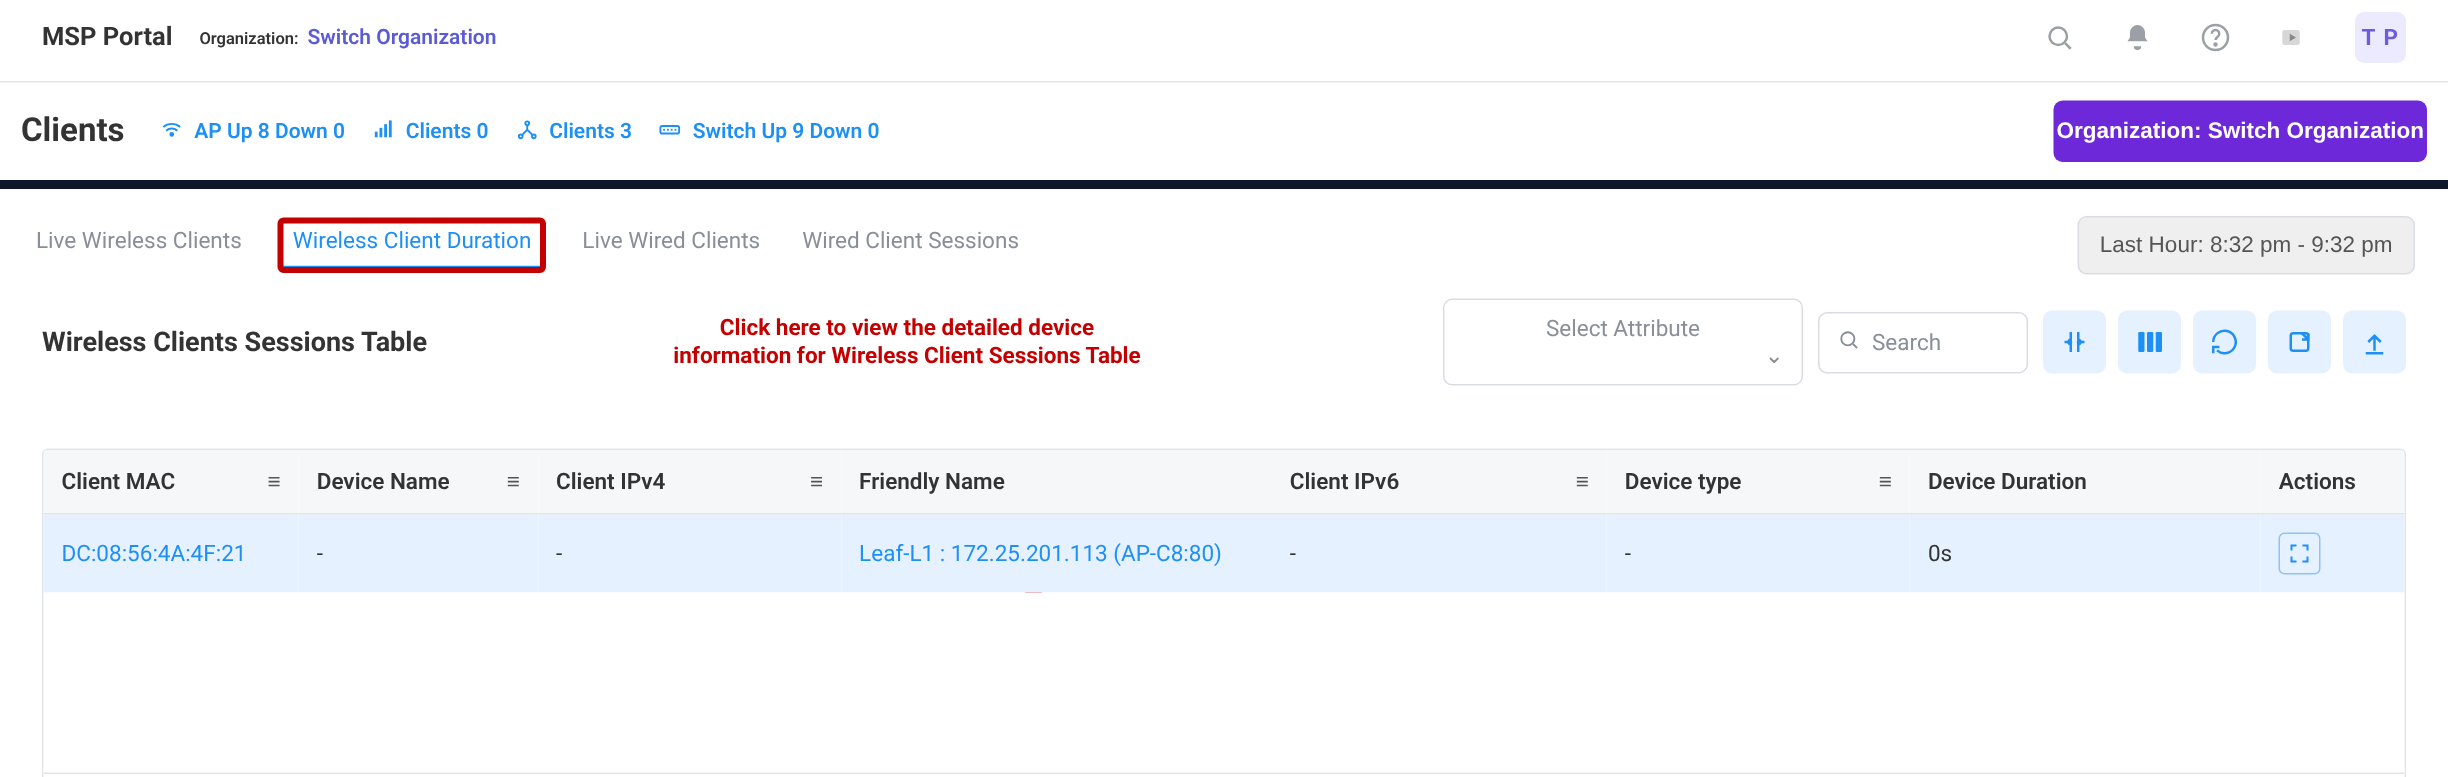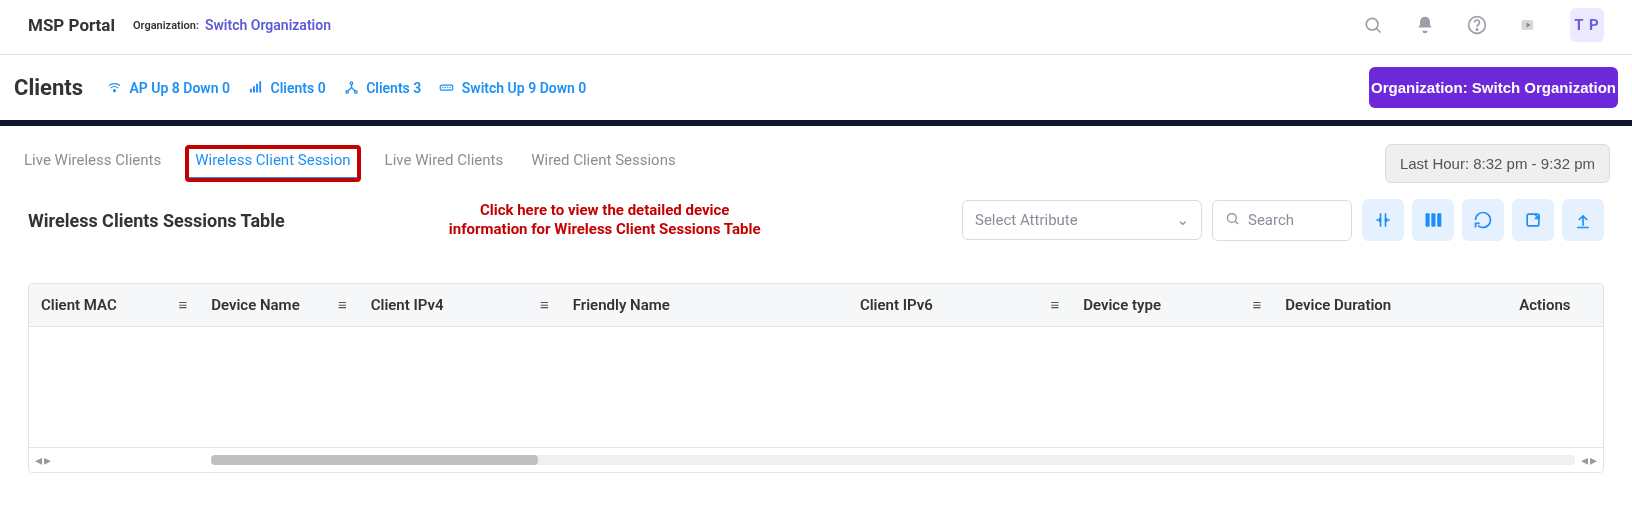--- a/index.html
+++ b/index.html
@@ -48,21 +48,21 @@
     }
     .subrow2 { display: flex; align-items: center; padding: 10px 28px 6px; gap: 10px; }
     .table-title { font-size: 18px; font-weight: 700; }
     .annotation {
       color: #c40000; font-weight: 700; font-size: 15px; text-align: center;
       line-height: 1.3; margin-left: 120px; width: 380px;
     }
     .sel-attr {
       margin-left: auto; border: 1px solid #d9dde3; border-radius: 6px;
       padding: 10px 12px; display: flex; align-items: center; width: 240px;
-      color: #888f99; font-size: 15px;
+      color: #888f99; font-size: 15px; flex-direction: column;
     }
     .sel-attr .chev { margin-left: auto; }
     .search-box {
       border: 1px solid #d9dde3; border-radius: 6px; padding: 10px 12px;
       display: flex; align-items: center; gap: 8px; width: 140px;
       color: #888f99; font-size: 15px;
     }
     .tool-btns { display: flex; gap: 8px; }
     .tb {
       background: #e6f1ff; border: none; width: 42px; height: 42px;
@@ -181,21 +181,21 @@
       <span>Switch Up 9  Down 0</span>
     </span>
   </div>
   <button class="org-btn">Organization: Switch Organization</button>
 </div>
 
 <div class="content-area">
   <div class="subrow1">
     <div class="tabs">
       <div class="tab">Live Wireless Clients</div>
-      <div class="tab active">Wireless Client Session</div>
+      <div class="tab active">Wireless Client Duration</div>
       <div class="tab">Live Wired Clients</div>
       <div class="tab">Wired Client Sessions</div>
     </div>
     <button class="time-btn">Last Hour: 8:32 pm - 9:32 pm</button>
   </div>
 
   <div class="subrow2">
     <span class="table-title">Wireless Clients Sessions Table</span>
     <div class="annotation">
       <span>Click here to view the detailed device</span><br>
@@ -262,20 +262,36 @@
           <th style="width:190px"><span>Client IPv4</span><span class="hmenu">≡</span></th>
           <th style="width:270px"><span>Friendly Name</span></th>
           <th style="width:210px"><span>Client IPv6</span><span class="hmenu">≡</span></th>
           <th style="width:190px"><span>Device type</span><span class="hmenu">≡</span></th>
           <th style="width:220px"><span>Device Duration</span></th>
           <th style="width:90px"><span>Actions</span></th>
         </tr>
       </thead>
       <tbody>
         <tr>
+          <td class="lk">DC:08:56:4A:4F:21</td>
+          <td>-</td>
+          <td>-</td>
+          <td class="lk">Leaf-L1 : 172.25.201.113 (AP-C8:80)</td>
+          <td>-</td>
+          <td>-</td>
+          <td>0s</td>
+          <td>
+            <span class="act-ic">
+                <svg width="16" height="16" viewBox="0 0 24 24" fill="none" stroke="currentColor" stroke-width="2">
+                  <path d="M4 9V4h5M20 9V4h-5M4 15v5h5M20 15v5h-5"></path>
+                </svg>
+              </span>
+          </td>
+        </tr>
+        <tr>
             <td colspan="8" class="table-empty"></td>
           </tr>
       </tbody>
     </table>
     <div class="table-sb">
       <span style="color:#999">◂</span>
       <span style="color:#999; margin-left:2px">▸</span>
       <div class="sb-track">
           <div class="sb-thumb"></div>
         </div>

